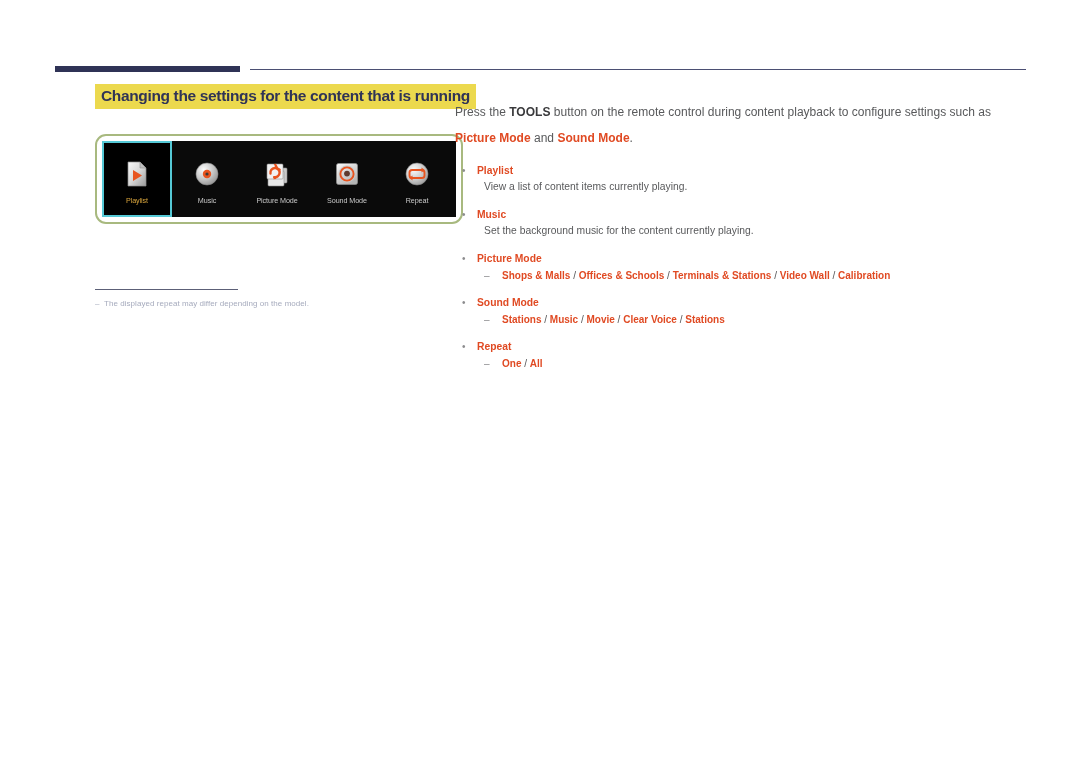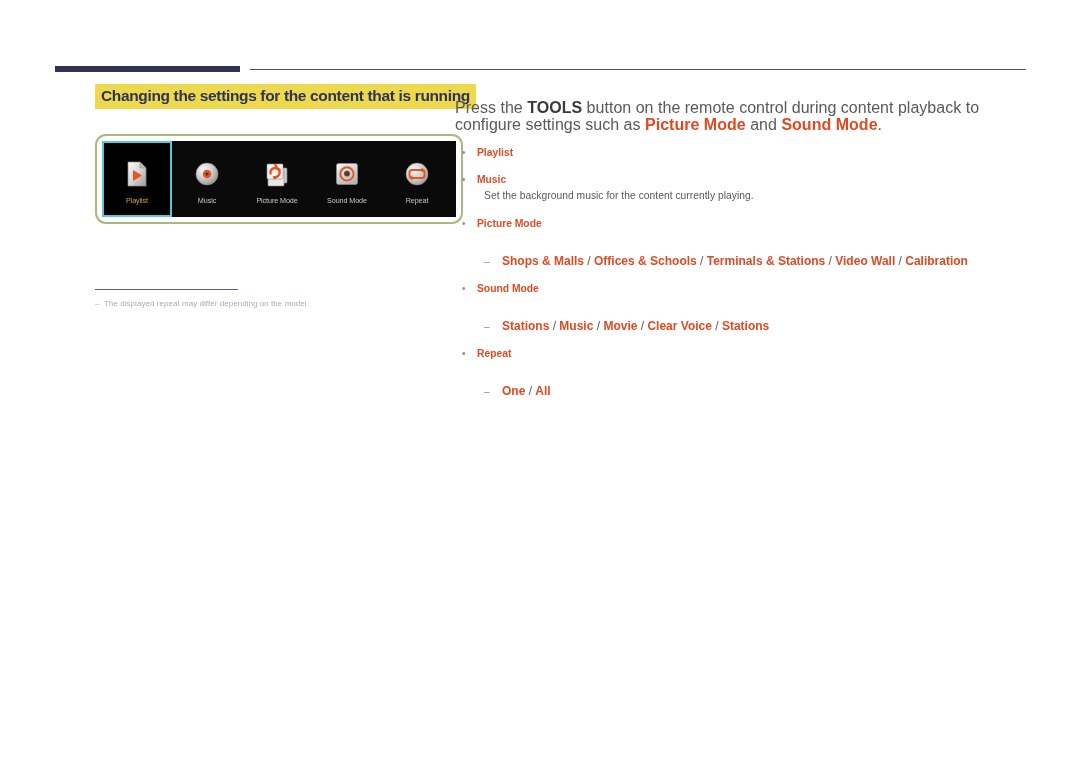--- a/index.html
+++ b/index.html
@@ -133,22 +133,22 @@
     color: #a6abbd;
   }
 
   
   .right-col {
     position: absolute;
     left: 455px; top: 99px;
     width: 575px;
   }
   .intro {
-    font-size: 16px;
-    line-height: 17px;
+    font-size: 12px;
+    line-height: 26px;
     color: #58595b;
     letter-spacing: 0.02px;
   }
   .b { font-weight: bold; color: #3a3a3c; }
   .hl { font-weight: bold; color: #e04a23; }
 
   ul.items { list-style: none; margin: 4px 0 0 0; padding: 0; }
   ul.items > li { margin: 0 0 0 0; }
 
   .item-head {
@@ -185,25 +185,24 @@
     margin-top: 3px;
   }
   .sub-dash {
     flex: 0 0 18px;
     width: 18px;
     color: #8c8c8e;
     font-size: 10px;
     line-height: 14px;
   }
   .sub-opts {
-    font-size: 12px;
+    font-size: 10px;
     line-height: 14px;
     font-weight: bold;
     color: #e04a23;
-    margin-top: 20px;
   }
   .sep { color: #58595b; font-weight: normal; }
 </style>
 </head>
 <body>
 
 <div class="header-rules">
   <div class="rule-thick"></div>
   <div class="rule-thin"></div>
 </div>
@@ -324,20 +323,21 @@
     <span>Press the </span><span class="b">TOOLS</span><span> button on the remote control during content playback to configure settings such as </span><span class="hl">Picture Mode</span><span> and </span><span class="hl">Sound Mode</span><span>.</span>
   </div>
 
   <ul class="items">
 
     <li>
       <div class="item-head">
         <span class="bullet-sq">•</span>
         <span class="item-title">Playlist</span>
       </div>
+      <div class="item-desc">View a list of content items currently playing.</div>
     </li>
 
     <li>
       <div class="item-head">
         <span class="bullet-sq">•</span>
         <span class="item-title">Music</span>
       </div>
       <div class="item-desc">Set the background music for the content currently playing.</div>
     </li>
 

